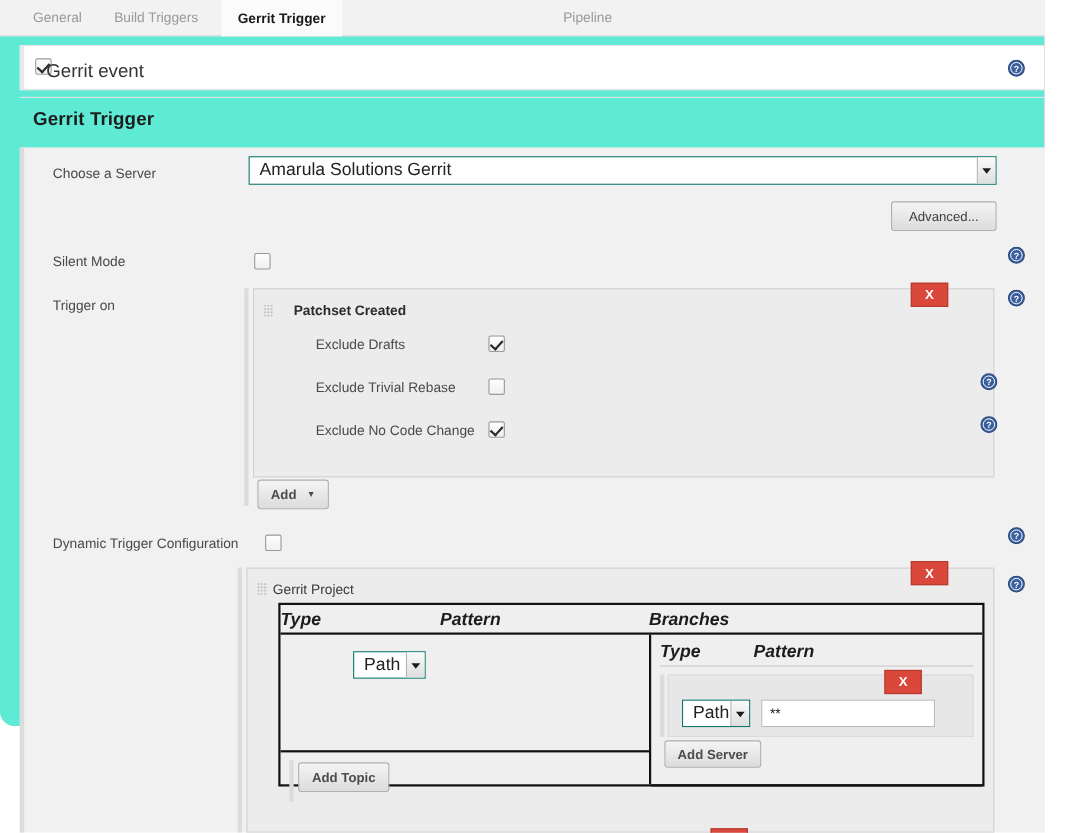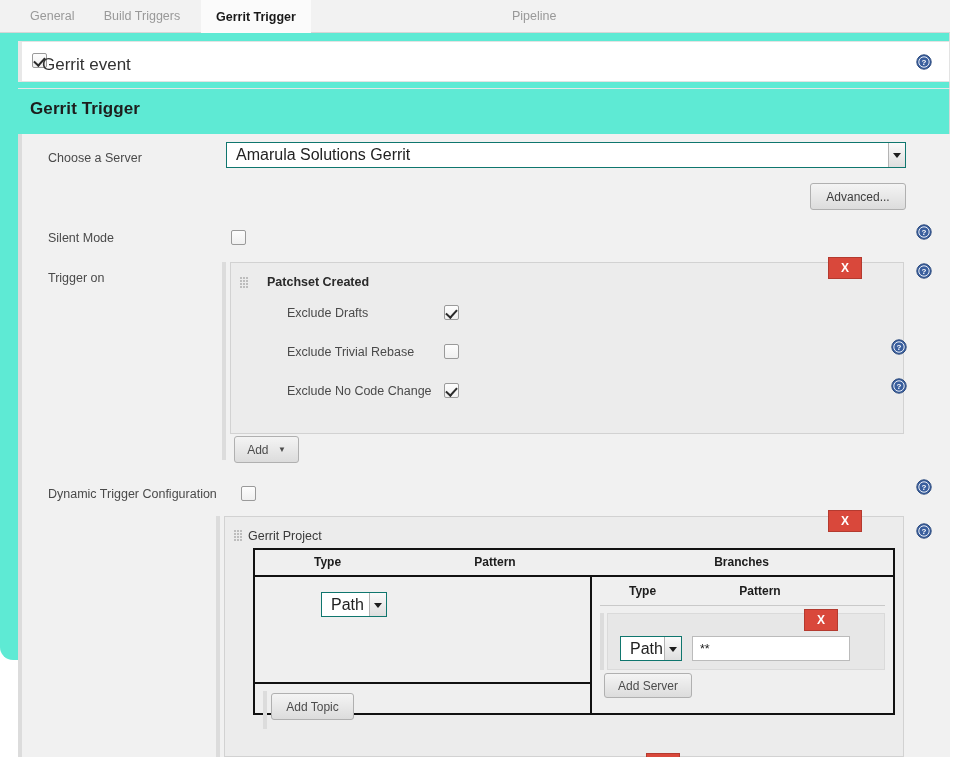--- a/index.html
+++ b/index.html
@@ -188,21 +188,21 @@
     font-family: "Liberation Sans", sans-serif;
   }
 
   .btn {
     position: absolute;
     background: linear-gradient(#f4f4f4, #dcdcdc);
     border: 1px solid #b0b0b0;
     border-radius: 3px;
     box-sizing: border-box;
     font-size: 12px;
-    font-weight: normal;
+    font-weight: bold;
     color: #4c4c4c;
     text-align: center;
     cursor: pointer;
     white-space: nowrap;
   }
   .btn.plain { font-weight: normal; color: #3d3d3d; }
 
   .btn-red {
     position: absolute;
     background: #d9483b;
@@ -252,24 +252,25 @@
 
   
   .gp-table {
     position: absolute;
     border: 2px solid #111111;
     background: #efefef;
     box-sizing: border-box;
   }
   .gp-hdr {
     position: absolute;
-    font-size: 12px;
+    font-size: 16px;
     font-weight: bold;
     color: #1c1c1c;
-    text-align: center;
+    text-align: left;
+    font-style: italic;
   }
   .hline { position: absolute; background: #111111; }
   .vline { position: absolute; background: #111111; }
   .thinline { position: absolute; background: #c9c9c9; }
 
   .subpanel {
     position: absolute;
     background: #e7e7e7;
     border: 1px solid #dadada;
     box-sizing: border-box;

